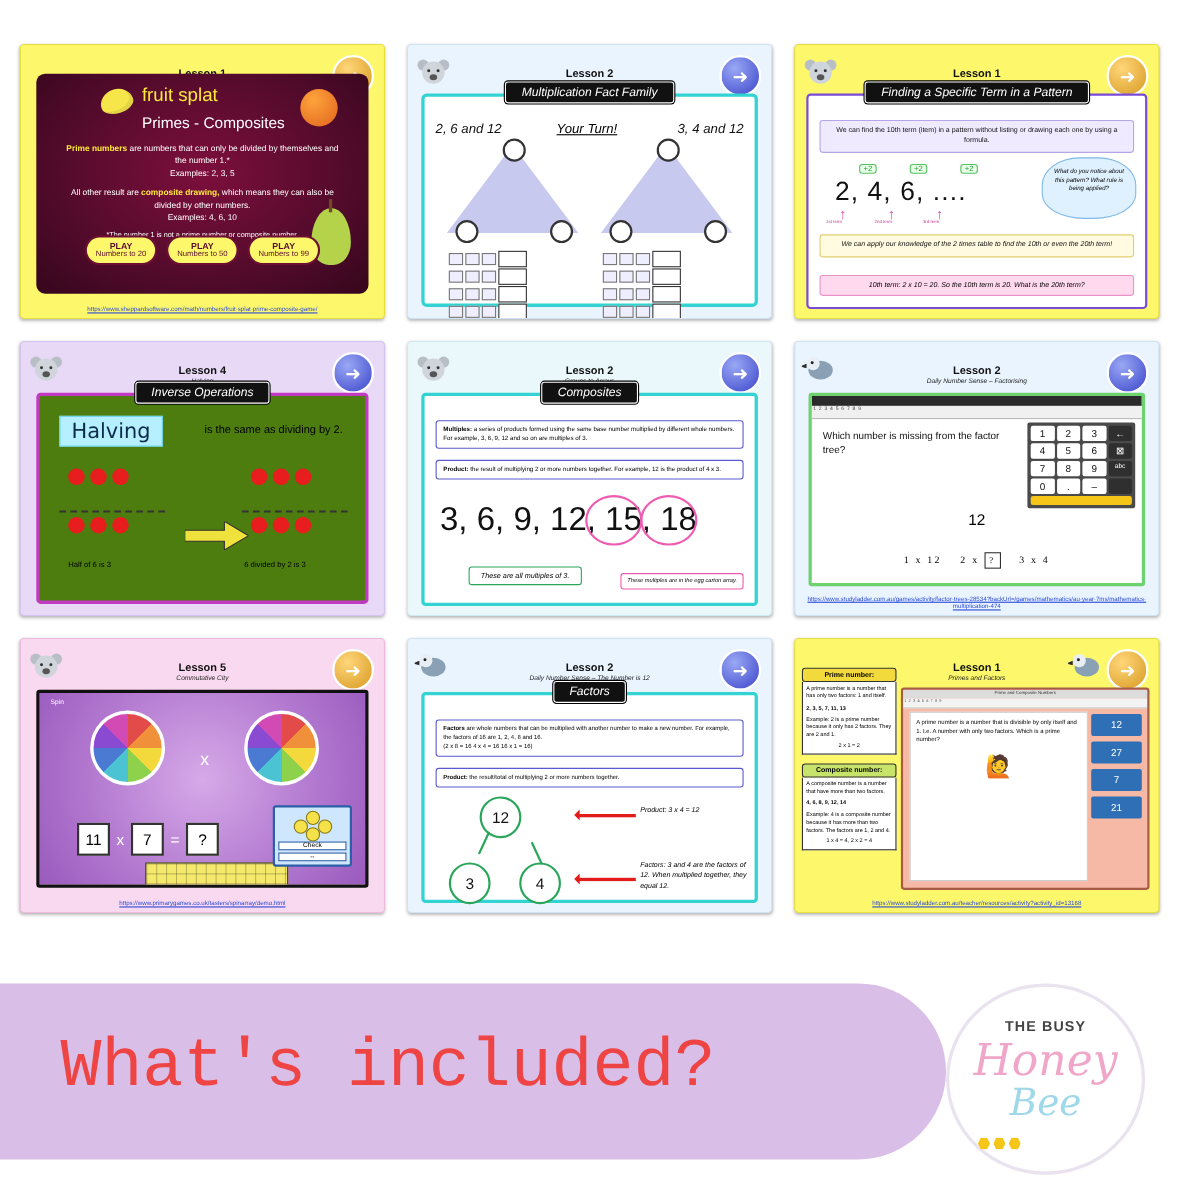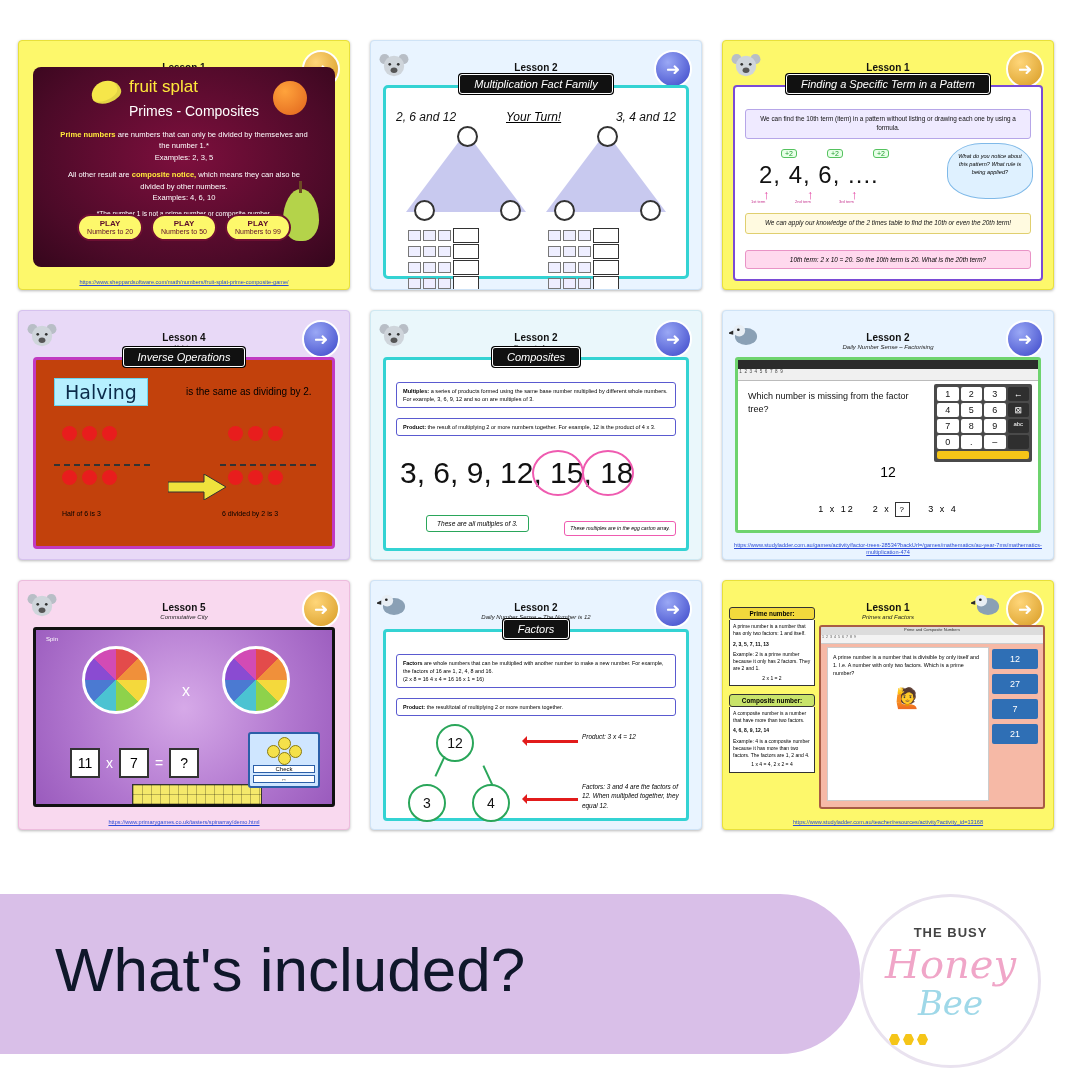--- a/index.html
+++ b/index.html
@@ -50,21 +50,21 @@
   .s3 .stage{position:absolute;left:10px;top:44px;right:10px;bottom:8px;background:#fff;border:2px solid #7a4bd6;border-radius:4px;}
   .s3 .card{position:absolute;left:10px;right:10px;background:#efeaff;border:1px solid #b6a6e8;border-radius:3px;font-size:6.4px;text-align:center;padding:5px 6px;line-height:1.4;color:#111;}
   .s3 .seq{position:absolute;left:24px;top:74px;font-size:24px;letter-spacing:1px;color:#111;}
   .s3 .plus{position:absolute;font-size:7px;color:#1f9d2f;background:#e9ffe9;border:1px solid #55c25f;border-radius:3px;padding:0 3px;}
   .s3 .ar{position:absolute;color:#e23fa0;font-size:13px;}
   .s3 .cloud{position:absolute;right:8px;top:56px;width:86px;height:56px;background:#dff1ff;border:1px solid #7fb9e8;border-radius:40% 40% 45% 45%/45% 45% 40% 40%;font-size:5.6px;text-align:center;padding:8px 6px;box-sizing:border-box;line-height:1.45;font-style:italic;}
   .s3 .pink{position:absolute;left:10px;right:10px;bottom:10px;background:#ffd9ee;border:1px solid #e993c6;border-radius:3px;text-align:center;font-size:6.4px;font-style:italic;padding:5px;}
 
   
   .s4{background:#e8d9f7;border:1px solid #d6c2ef;}
-  .s4 .stage{position:absolute;left:14px;top:46px;right:14px;bottom:10px;background:#c2410c;border:3px solid #c13ac1;border-radius:4px;}
+  .s4 .stage{position:absolute;left:14px;top:46px;right:14px;bottom:10px;background:#4d7c0f;border:3px solid #c13ac1;border-radius:4px;}
   .s4 .hl{position:absolute;left:18px;top:18px;background:#b6f0ff;border:1px solid #6ad4ee;padding:2px 10px;font-size:19px;font-family:"DejaVu Sans",sans-serif;color:#0b2b4a;}
   .s4 .same{position:absolute;left:150px;top:26px;font-size:10px;}
   .dotgrid{position:absolute;display:grid;grid-template-columns:repeat(3,16px);grid-gap:4px;}
   .dot{width:15px;height:15px;border-radius:50%;background:#e81d1d;}
   .dash{position:absolute;border-top:2px dashed #333;}
   .s4 .cap{position:absolute;font-size:7px;}
   .bigarrow{position:absolute;left:132px;top:114px;width:58px;height:26px;}
 
   
   .s5{background:#eaf7fb;border:1px solid #cfe9f2;}
@@ -80,21 +80,21 @@
   .s6 .stage{position:absolute;left:12px;top:46px;right:12px;bottom:26px;background:#fff;border:3px solid #6ed36e;border-radius:3px;overflow:hidden;}
   .s6 .topbar{position:absolute;left:0;right:0;top:0;height:9px;background:#2b2b2b;}
   .s6 .ruler{position:absolute;left:0;right:0;top:9px;height:11px;background:#f0f0f0;border-bottom:1px solid #bbb;font-size:4.6px;color:#444;}
   .s6 .q{position:absolute;left:10px;top:30px;font-size:9px;line-height:1.4;color:#111;width:180px;}
   .s6 .pad{position:absolute;right:6px;top:24px;width:92px;background:#4a4a4a;border-radius:2px;padding:3px;display:grid;grid-template-columns:repeat(4,1fr);grid-gap:2px;}
   .s6 .key{background:#fff;border-radius:2px;text-align:center;font-size:9px;padding:2px 0;color:#111;}
   .s6 .keyd{background:#2f2f2f;color:#fff;}
   .s6 .ylw{background:#f5c518;grid-column:span 4;height:8px;border-radius:2px;}
   .s6 .tree{position:absolute;left:0;right:0;top:104px;text-align:center;}
   .s6 .tw{font-size:14px;}
-  .s6 .fac{margin-top:22px;font-size:9px;letter-spacing:2px;}
+  .s6 .fac{margin-top:22px;font-size:9px;letter-spacing:2px;font-family:Liberation Serif, serif;}
   .s6 .qbox{display:inline-block;width:13px;height:13px;border:1px solid #333;font-size:8px;line-height:13px;vertical-align:middle;}
 
   
   .s7{background:#f9d9ef;border:1px solid #edbcdd;}
   .s7 .stage{position:absolute;left:14px;top:46px;right:14px;bottom:22px;background:radial-gradient(circle at 50% 45%,#d6a9e8 0%,#b177cf 60%,#9a5bbd 100%);border:3px solid #111;border-radius:3px;overflow:hidden;}
   .s7 .spin{position:absolute;left:10px;top:6px;font-size:6px;color:#fff;}
   .clock{position:absolute;width:62px;height:62px;border-radius:50%;border:3px solid #fff;background:conic-gradient(#e34b4b 0 12.5%,#f0903a 0 25%,#f4d93c 0 37.5%,#8ed24b 0 50%,#4bc3d2 0 62.5%,#4b7ad2 0 75%,#8a4bd2 0 87.5%,#d24bb5 0 100%);}
   .s7 .x{position:absolute;left:146px;top:52px;font-size:16px;color:#fff;}
   .s7 .eq{position:absolute;left:34px;top:118px;display:flex;align-items:center;gap:6px;}
   .s7 .cellw{width:26px;height:26px;background:#fff;border:2px solid #333;display:flex;align-items:center;justify-content:center;font-size:14px;}
@@ -124,21 +124,21 @@
   .s9 .wtop{position:absolute;left:0;right:0;top:0;height:8px;background:#dcdcdc;font-size:4px;text-align:center;color:#333;}
   .s9 .ruler{position:absolute;left:0;right:0;top:8px;height:8px;background:#f3f3f3;border-bottom:1px solid #ccc;font-size:3.6px;color:#555;}
   .s9 .doc{position:absolute;left:6px;top:20px;right:54px;bottom:6px;background:#fff;border:1px solid #ccc;font-size:5.4px;padding:5px;line-height:1.5;}
   .s9 .tiles{position:absolute;right:5px;top:22px;width:46px;}
   .s9 .tile{background:#2f6fb5;color:#fff;font-size:9px;text-align:center;padding:5px 0;margin-bottom:5px;border-radius:2px;}
   .kook{position:absolute;width:34px;height:30px;}
 
   
   .footer{position:absolute;left:0;bottom:16px;width:1080px;height:170px;}
   .pill{position:absolute;left:0;top:0;width:860px;height:160px;background:#d9bfe8;border-radius:0 80px 80px 0;}
-  .wi{position:absolute;left:55px;top:40px;font-size:62px;color:#0f172a;font-family:Liberation Sans, sans-serif;}
+  .wi{position:absolute;left:55px;top:40px;font-size:62px;color:#ef4444;font-family:Liberation Mono, monospace;}
   .logo{position:absolute;left:860px;top:0;width:175px;height:168px;border-radius:50%;background:#fff;border:3px solid #e9e2ef;}
   .logo .busy{position:absolute;left:0;right:0;top:28px;text-align:center;font-size:13px;font-weight:bold;color:#444;letter-spacing:1px;}
   .logo .honey{position:absolute;left:0;right:0;top:44px;text-align:center;font-size:40px;color:#f0a6c8;font-family:"DejaVu Serif",serif;font-style:italic;}
   .logo .bee{position:absolute;left:0;right:0;top:86px;text-align:center;font-size:34px;color:#9fd8e8;font-family:"DejaVu Serif",serif;font-style:italic;}
   .hexes{position:absolute;left:26px;bottom:20px;display:flex;gap:3px;}
   .hex{width:11px;height:11px;background:#f5c518;clip-path:polygon(25% 0,75% 0,100% 50%,75% 100%,25% 100%,0 50%);}
 </style>
 </head>
 <body>
 
@@ -152,21 +152,21 @@
       <div class="arrow-btn arrow-gold">➜</div>
       <div class="inner">
         <div class="lemon"></div>
         <div class="orange"></div>
         <div class="pear"></div>
         <div class="fs">fruit splat</div>
         <div class="pc">Primes - Composites</div>
         <div class="txt">
           <div><b>Prime numbers</b><span> are numbers that can only be divided by themselves and the number 1.*</span></div>
           <div>Examples: 2, 3, 5</div>
-          <div style="margin-top:6px;"><span>All other result are </span><b>composite notice,</b><span> which means they can also be divided by other numbers.</span></div>
+          <div style="margin-top:6px;"><span>All other result are </span><b>composite drawing,</b><span> which means they can also be divided by other numbers.</span></div>
           <div>Examples: 4, 6, 10</div>
           <div class="note">*The number 1 is not a prime number or composite number.</div>
         </div>
         <div class="btns">
           <div class="pbtn">
             <div class="p1">PLAY</div>
             <div class="p2">Numbers to 20</div>
           </div>
           <div class="pbtn">
             <div class="p1">PLAY</div>

